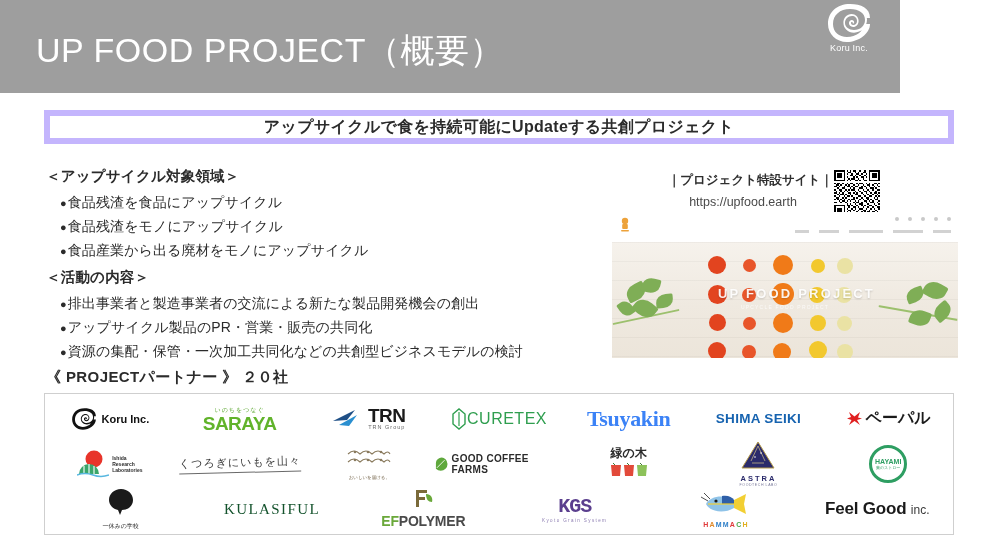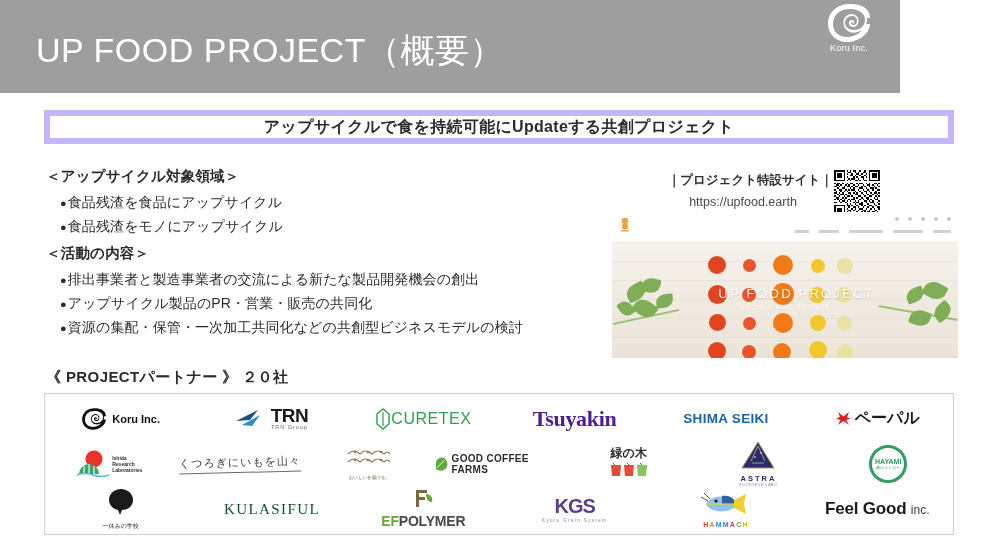--- a/index.html
+++ b/index.html
@@ -104,21 +104,21 @@
     width: 48%; height: 48%; border-radius: 50%;
   }
   .leaf {
     position: absolute; border-radius: 60% 10% 60% 10%;
     background: #7fae56;
   }
   .stem { position: absolute; background: #9cc06d; border-radius: 2px; }
   .hero-title {
     position: absolute; left: 0; right: 0; top: 44px;
     text-align: center; color: rgba(255,255,255,0.92);
-    font-size: 13px; letter-spacing: 2.2px; font-weight: 400;
+    font-size: 13px; letter-spacing: 2.2px; font-weight: 700;
     text-shadow: 0 1px 2px rgba(0,0,0,0.18);
     margin-left: 23px;
   }
   .hero-sub {
     position: absolute; left: 0; right: 0; top: 62px;
     text-align: center; color: rgba(255,255,255,0.75);
     font-size: 5px; letter-spacing: 1.2px;
   }
 
   
@@ -148,21 +148,21 @@
     letter-spacing: -0.5px; line-height: 17px;
   }
   .trn { display: flex; align-items: center; gap: 5px; }
   .trn .tx { line-height: 1; }
   .trn .nm { font-size: 19px; font-weight: bold; color: #1a1a1a; letter-spacing: -0.5px; }
   .trn .sub { font-size: 5.5px; color: #6a6a6a; letter-spacing: 1px; text-align: center; }
   .curetex { display: flex; align-items: center; }
   .curetex .nm { font-size: 16px; color: #2f9e4f; letter-spacing: 0.5px; }
   .tsuyakin {
     font-family: "Liberation Serif", "DejaVu Serif", serif;
-    font-size: 22px; font-weight: bold; color: #4c1d95; letter-spacing: -0.3px;
+    font-size: 22px; font-weight: bold; color: #3b82f6; letter-spacing: -0.3px;
   }
   .shima { font-size: 13.5px; font-weight: bold; color: #1663b0; letter-spacing: 0.3px; }
   .paypal { display: flex; align-items: center; gap: 3px; }
   .paypal .nm { font-size: 16px; font-weight: bold; color: #1a1a1a; }
   .ishida { display: flex; align-items: center; gap: 3px; }
   .ishida .tx { font-size: 5px; font-weight: bold; color: #2b2b2b; line-height: 6px; }
   .hand {
     font-family: "Liberation Serif", "DejaVu Serif", serif;
     font-size: 11px; color: #3a3a3a; letter-spacing: 1px;
     border-bottom: 1px solid #6a6a6a; padding-bottom: 2px; transform: rotate(-1.5deg);
@@ -189,21 +189,21 @@
   .hitoyasumi .tx { font-size: 6px; color: #2b2b2b; margin-top: 2px; }
   .kulasiful {
     font-family: "Liberation Serif", "DejaVu Serif", serif;
     font-size: 15px; color: #14532d; letter-spacing: 1.4px;
   }
   .efp { text-align: center; }
   .efp .nm { font-size: 14px; font-weight: bold; letter-spacing: -0.2px; }
   .efp .nm .a { color: #6aa83a; }
   .efp .nm .b { color: #4a4a4a; }
   .kgs { text-align: center; position: relative; }
-  .kgs .nm { font-size: 20px; font-weight: bold; color: #5b3f8e; letter-spacing: -1px; }
+  .kgs .nm { font-size: 20px; font-weight: bold; color: #5b3f8e; letter-spacing: -1px; font-family: Liberation Mono, monospace; }
   .kgs .sub { font-size: 4.5px; color: #8a7ab0; letter-spacing: 1.4px; }
   .hammach { text-align: center; }
   .hammach .nm { font-size: 7px; font-weight: bold; letter-spacing: 1.2px; }
   .feelgood .nm { font-size: 17px; font-weight: bold; color: #1a1a1a; letter-spacing: -0.2px; }
   .feelgood .sub { font-size: 12px; color: #3a3a3a; font-weight: normal; }
 </style>
 </head>
 <body>
 
 <div id="slide">
@@ -219,20 +219,21 @@
   </div>
 
   <div class="banner">
     <span class="banner-text">アップサイクルで食を持続可能にUpdateする共創プロジェクト</span>
   </div>
 
   <div class="content-left">
     <div class="sec-head">＜アップサイクル対象領域＞</div>
     <div class="bullet"><span class="dot">●</span><span>食品残渣を食品にアップサイクル</span></div>
     <div class="bullet"><span class="dot">●</span><span>食品残渣をモノにアップサイクル</span></div>
+    <div class="bullet"><span class="dot">●</span><span>食品産業から出る廃材をモノにアップサイクル</span></div>
     <div class="gap"></div>
     <div class="sec-head">＜活動の内容＞</div>
     <div class="bullet"><span class="dot">●</span><span>排出事業者と製造事業者の交流による新たな製品開発機会の創出</span></div>
     <div class="bullet"><span class="dot">●</span><span>アップサイクル製品のPR・営業・販売の共同化</span></div>
     <div class="bullet"><span class="dot">●</span><span>資源の集配・保管・一次加工共同化などの共創型ビジネスモデルの検討</span></div>
   </div>
 
   <div class="site-block">
     <div class="site-link-row">
       <div class="site-texts">
@@ -553,20 +554,26 @@
     <div class="p-row">
       <div class="p-cell">
         <div class="koru-logo-s">
           <svg width="26" height="22" viewBox="0 0 46 38">
             <path d="M44 14 C44 4 35 0 24 0 C11 0 2 8 2 20 C2 30 10 38 21 38 C32 38 44 30 44 20 L38 20 C38 27 30 33 21 33 C13 33 7 28 7 20 C7 11 14 5 24 5 C33 5 39 9 39 16 C39 22 34 26 28 26 C23 26 19 23 19 19 C19 15 22 12 26 12 C29 12 31 14 31 17 C31 19 30 21 27 21 C26 21 25 20 25 19 C25 18.4 25.4 18 26 18 C26.3 18 26.5 18.1 26.7 18.3 C26.4 18.8 26.6 19.4 27 19.5 C27.6 19.7 28.2 19.1 28.2 18.2 C28.2 16.9 27.2 15.9 25.9 15.9 C24.2 15.9 22.9 17.3 22.9 19.1 C22.9 21.3 24.7 23 27.1 23 C30.2 23 32.6 20.4 32.6 17 C32.6 13 29.5 10 25.6 10 C21 10 17.4 13.8 17.4 18.7 C17.4 24.3 21.9 28.7 28 28.7 C35.3 28.7 41 22.9 41 15.6 C41 14.9 40.9 14.4 40.8 14 Z" fill="#111"></path>
           </svg>
           <span class="lg-text" style="font-size:11px;font-weight:bold;color:#111">Koru Inc.</span>
         </div>
       </div>
       <div class="p-cell">
+        <div class="saraya">
+          <div class="tag">いのちをつなぐ</div>
+          <div class="nm">SARAYA</div>
+        </div>
+      </div>
+      <div class="p-cell">
         <div class="trn">
           <svg width="30" height="20" viewBox="0 0 30 20">
             <path d="M0 12 L22 1 L14 11 Z" fill="#1f4f86"></path>
             <path d="M6 16 L24 6 L16 17 Z" fill="#2a8fd0"></path>
           </svg>
           <div class="tx">
             <div class="nm">TRN</div>
             <div class="sub">TRN Group</div>
           </div>
         </div>

